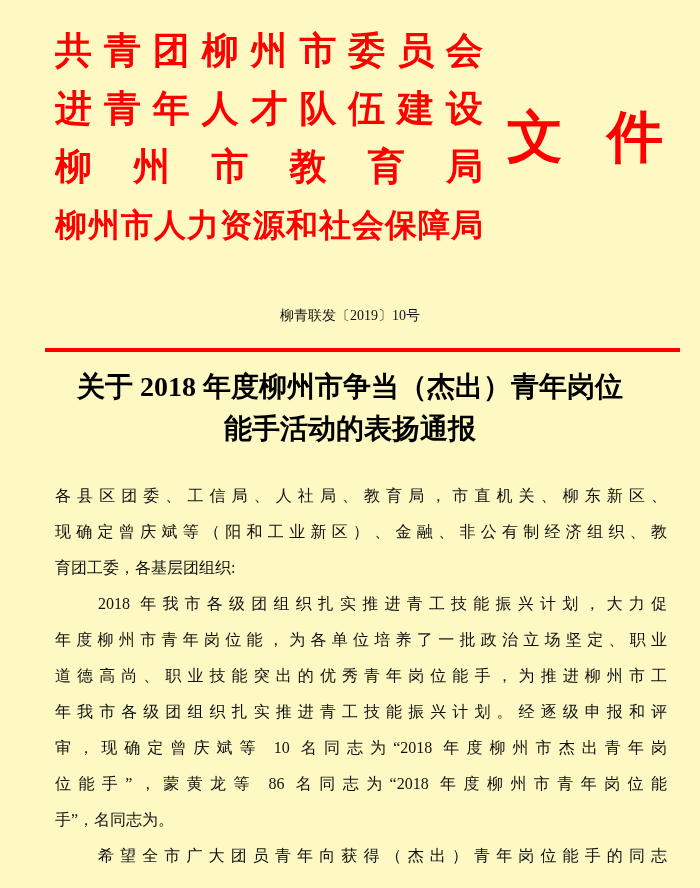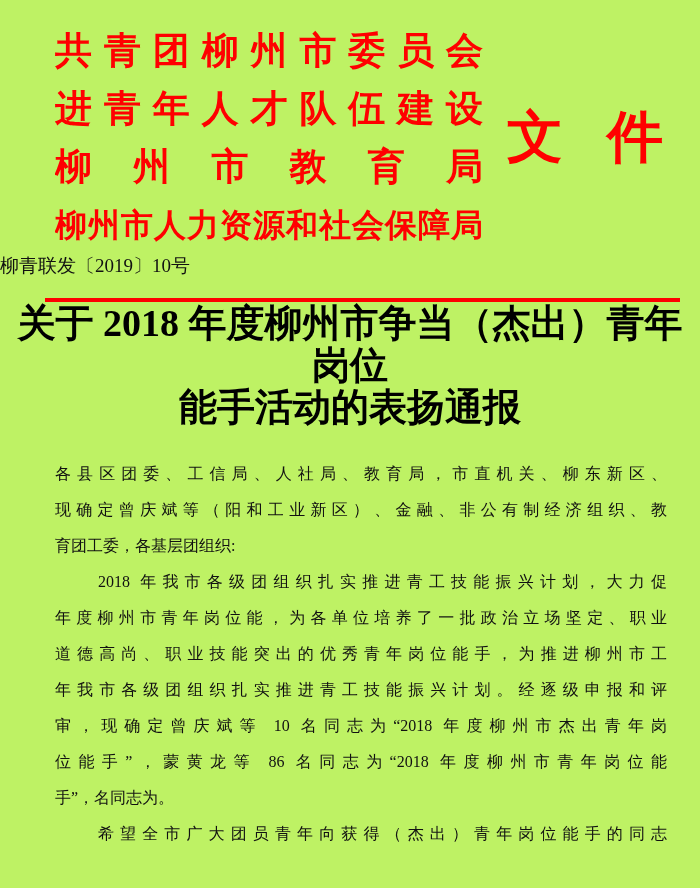--- a/index.html
+++ b/index.html
@@ -1,21 +1,21 @@
 <!DOCTYPE html>
 <html><head>
 <meta charset="utf-8">
 <style>
   * { margin: 0; padding: 0; box-sizing: border-box; }
   html, body { background: #ffffff; }
   .page {
     position: relative;
     width: 700px;
     height: 888px;
-    background: #bef264;
+    background: #fef9c3;
     overflow: hidden;
     font-family: "Liberation Serif", "DejaVu Serif", serif;
     color: #111111;
   }
   
   .letterhead {
     display: flex;
     align-items: center;
     padding: 22px 0 0 55px;
   }
@@ -35,35 +35,37 @@
     margin-left: 24px;
     font-size: 56px;
     font-weight: bold;
     color: #ff0000;
     letter-spacing: 44px;
     margin-right: -44px;
     white-space: nowrap;
   }
   
   .doc-number {
-    text-align: left;
-    font-size: 19px;
+    margin-top: 50px;
+    text-align: center;
+    font-size: 14px;
     line-height: 24px;
     color: #111111;
   }
   
   .red-divider {
     height: 4px;
     background: #ff0000;
     margin: 20px 20px 0 45px;
   }
   
   .doc-title {
+    margin-top: 14px;
     text-align: center;
-    font-size: 38px;
+    font-size: 28px;
     font-weight: bold;
     line-height: 42px;
     color: #000000;
   }
   
   .body-text {
     margin: 28px 33px 0 55px;
     width: 612px;
     font-size: 16px;
     color: #111111;

